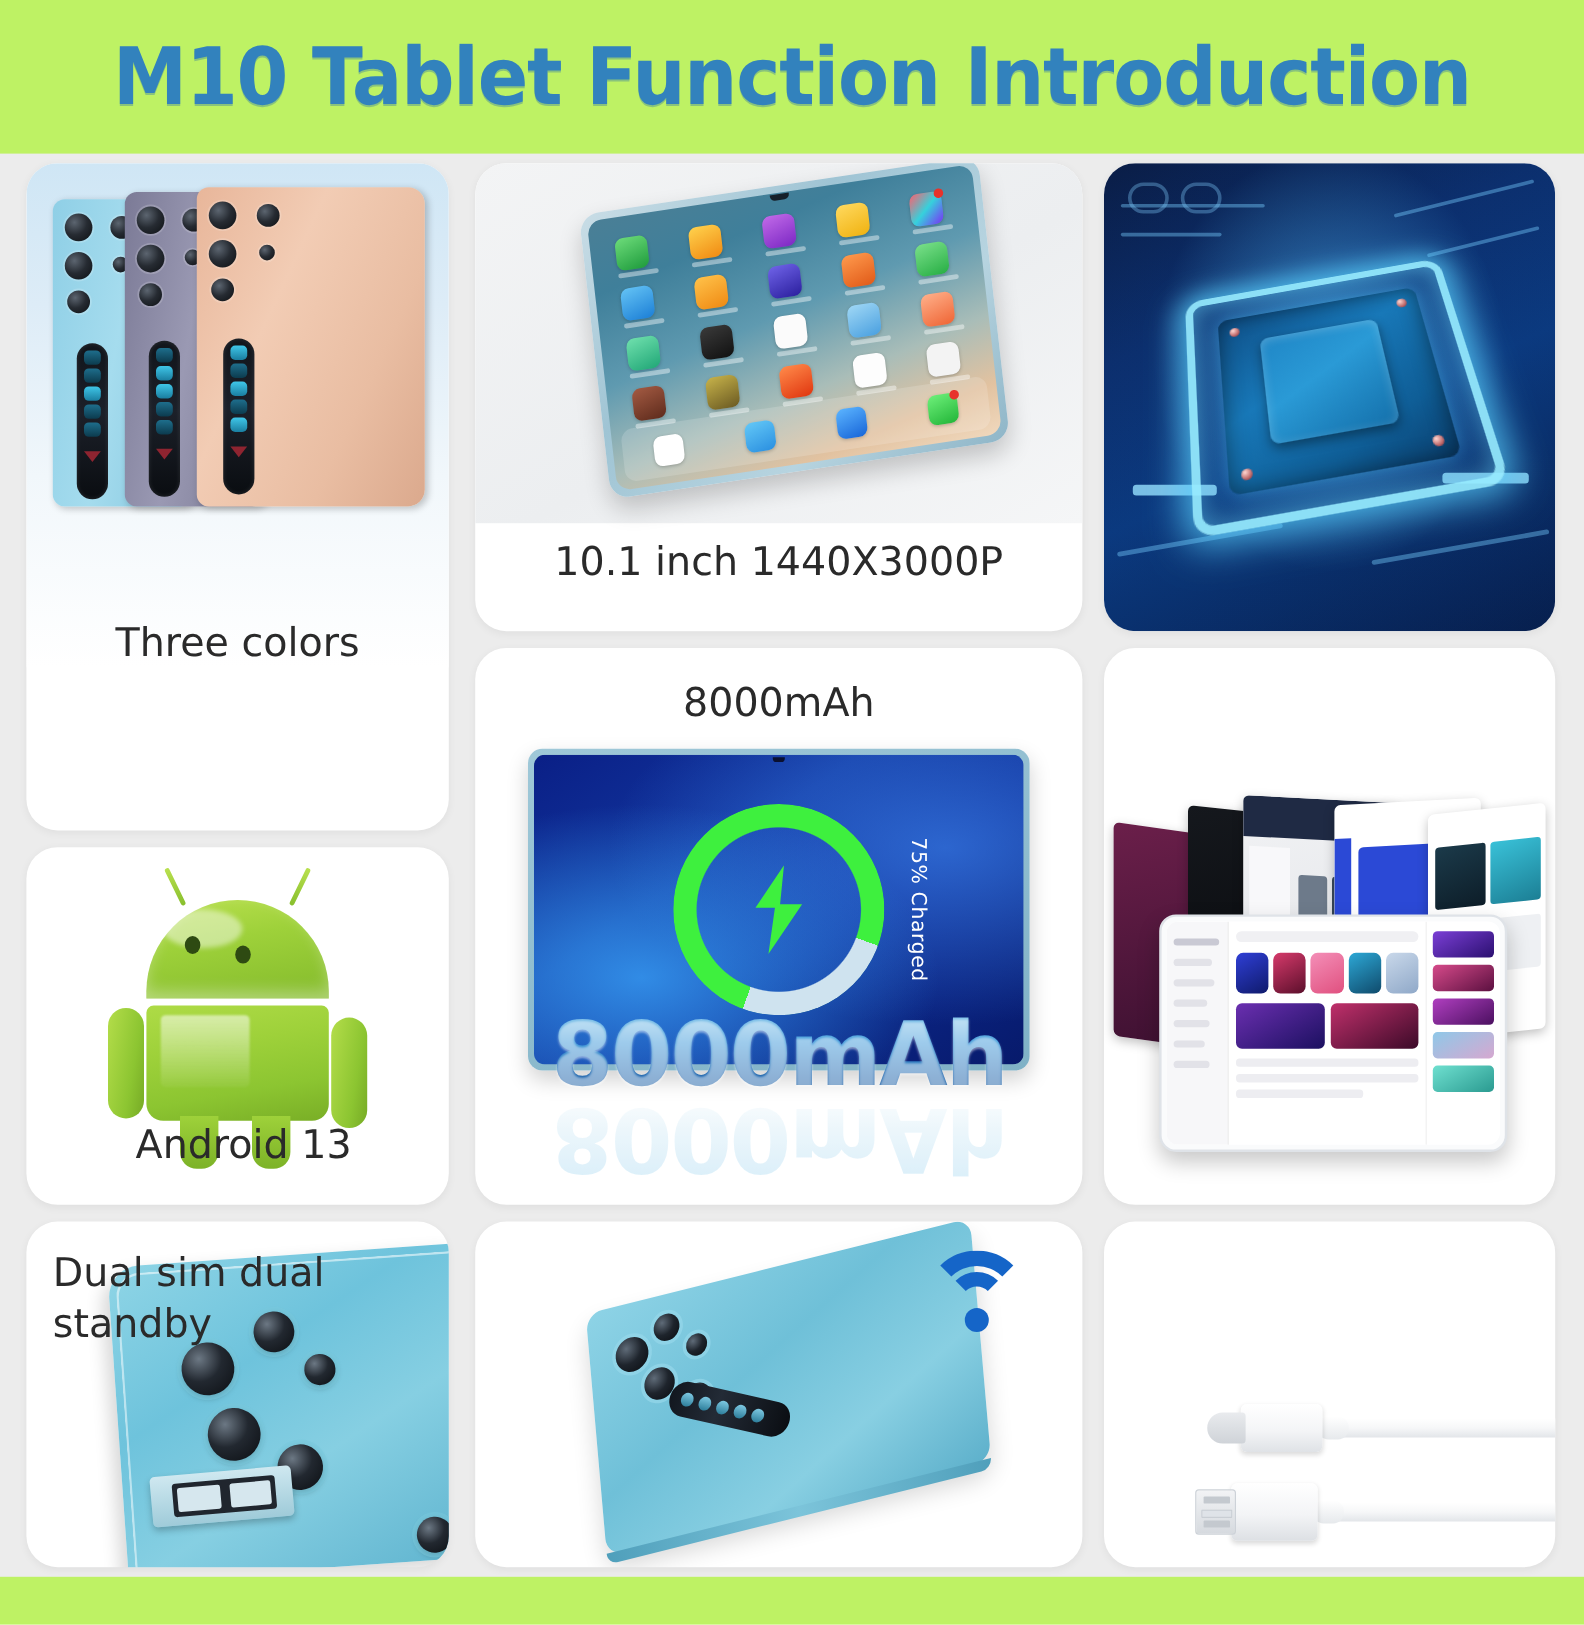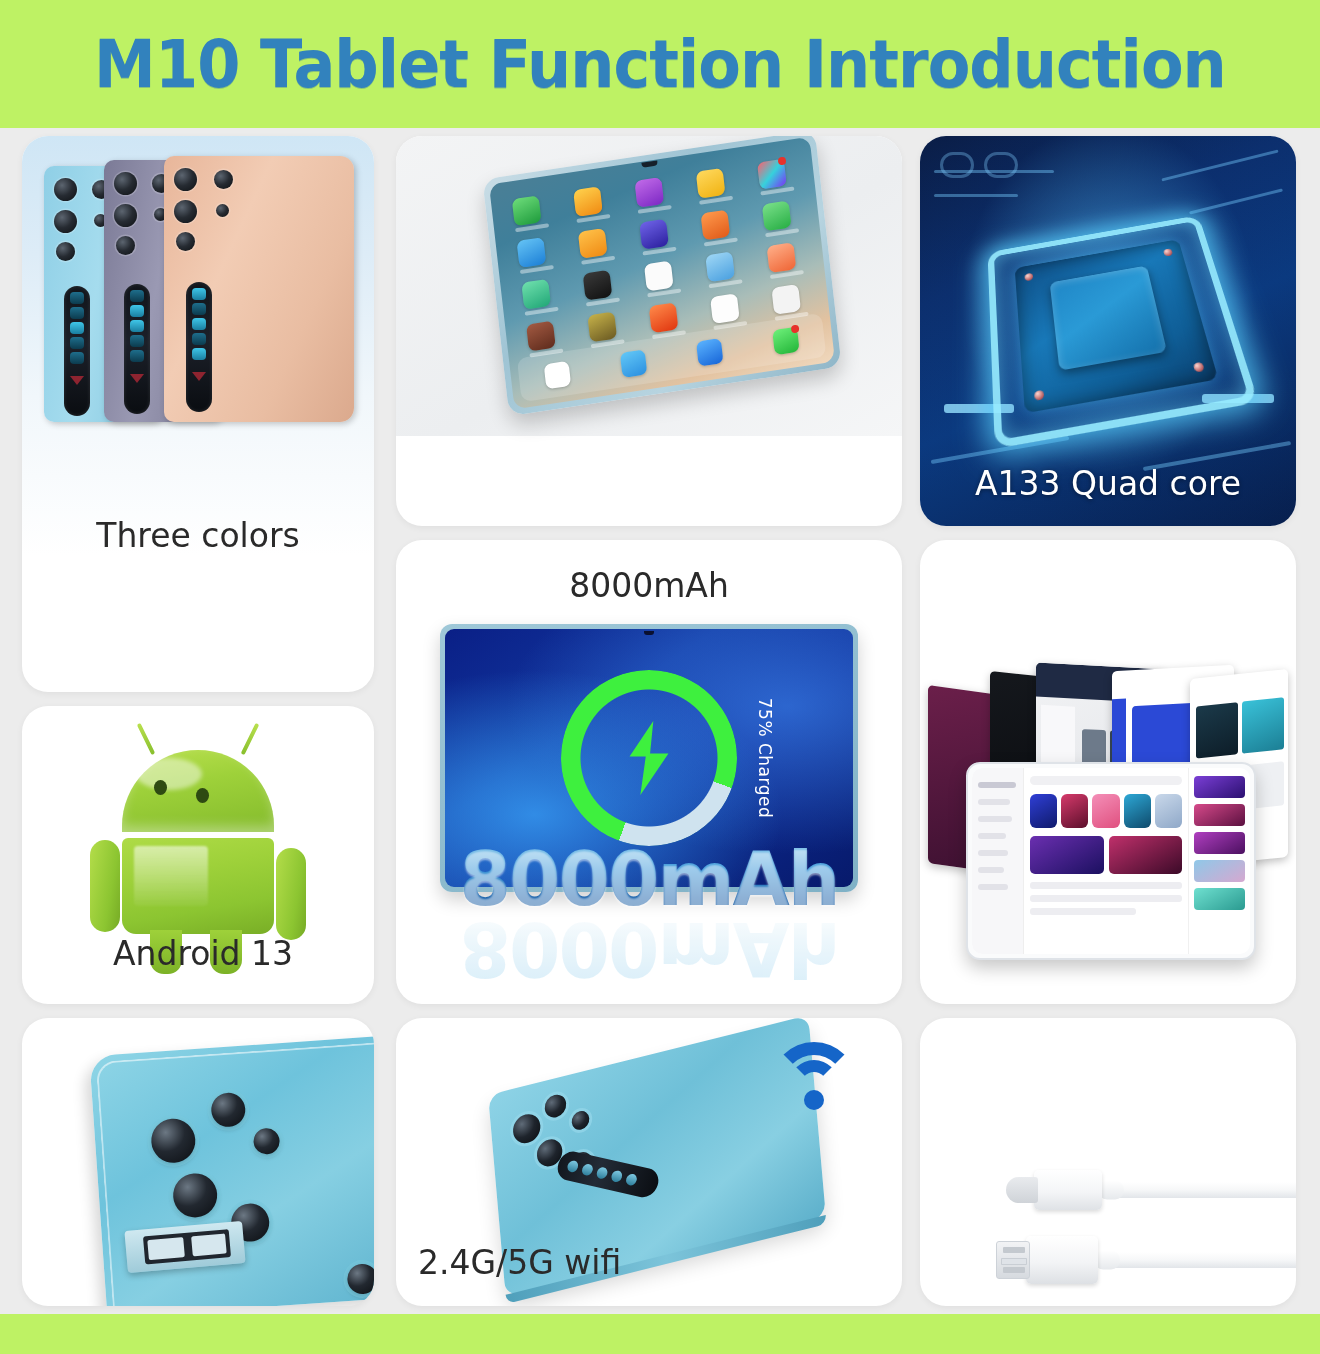--- a/index.html
+++ b/index.html
@@ -527,20 +527,21 @@
               <div class="appicon" style="background:#fff"></div>
               <div class="appicon" style="background:linear-gradient(160deg,#63c8f7,#2a8fe0)"></div>
               <div class="appicon" style="background:linear-gradient(160deg,#5bb4ff,#1765d8)"></div>
               <div class="appicon" style="background:linear-gradient(160deg,#6ef07a,#22b538)">
                   <span class="badge"></span>
                 </div>
             </div>
           </div>
         </div>
       </div>
+      <div class="caption" style="top:312px">10.1 inch 1440X3000P</div>
     </div>
 
     <div class="card" id="card-cpu">
       <div class="cpubg">
         <div class="trace" style="left:14px;top:34px;width:120px;height:3px"></div>
         <div class="trace" style="left:14px;top:58px;width:84px;height:3px"></div>
         <div class="trace" style="left:240px;top:28px;width:120px;height:3px;transform:rotate(-14deg)"></div>
         <div class="trace" style="left:268px;top:64px;width:96px;height:3px;transform:rotate(-14deg)"></div>
         <div class="trace" style="left:10px;top:312px;width:140px;height:4px;transform:rotate(-10deg)"></div>
         <div class="trace" style="left:222px;top:318px;width:150px;height:4px;transform:rotate(-10deg)"></div>
@@ -553,21 +554,20 @@
             <div class="chip-body">
               <div class="chip-die"></div>
               <div class="screw" style="left:10px;top:10px"></div>
               <div class="screw" style="right:10px;top:10px"></div>
               <div class="screw" style="left:10px;bottom:10px"></div>
               <div class="screw" style="right:10px;bottom:10px"></div>
             </div>
           </div>
         </div>
       </div>
-      <div class="caption light">A133 Quad core</div>
     </div>
 
     <div class="card" id="card-android">
       <div class="droid">
         <div class="d-ant" style="left:52px;top:0;transform:rotate(-26deg)"></div>
         <div class="d-ant" style="right:52px;top:0;transform:rotate(26deg)"></div>
         <div class="d-head"></div>
         <div class="d-shine"></div>
         <div class="d-eye" style="left:62px;top:58px"></div>
         <div class="d-eye" style="left:104px;top:66px"></div>
@@ -663,20 +663,24 @@
         <div class="slens" style="left:56px;top:68px;width:44px;height:44px"></div>
         <div class="slens" style="left:118px;top:46px;width:34px;height:34px"></div>
         <div class="slens" style="left:158px;top:84px;width:26px;height:26px"></div>
         <div class="slens" style="left:74px;top:124px;width:44px;height:44px"></div>
         <div class="slens" style="left:130px;top:158px;width:38px;height:38px"></div>
         <div class="slens" style="right:18px;bottom:6px;width:30px;height:30px"></div>
       </div>
       <div class="simtray">
         <div class="slot"></div>
       </div>
+      <div class="simcap">
+        <div>Dual sim dual</div>
+        <div>standby</div>
+      </div>
     </div>
 
     <div class="card" id="card-wifi">
       <div class="tabletD">
         <div class="edge"></div>
         <div class="dlens" style="left:22px;top:28px;width:28px;height:28px"></div>
         <div class="dlens" style="left:56px;top:16px;width:22px;height:22px"></div>
         <div class="dlens" style="left:82px;top:38px;width:18px;height:18px"></div>
         <div class="dlens" style="left:44px;top:58px;width:26px;height:26px"></div>
         <div class="dlens" style="left:76px;top:78px;width:24px;height:24px"></div>
@@ -686,21 +690,20 @@
           <div class="dsdot" style="left:42px"></div>
           <div class="dsdot" style="left:58px"></div>
           <div class="dsdot" style="left:74px"></div>
         </div>
       </div>
       <div class="wifiicon">
         <div class="warc" style="width:86px;height:86px;top:0"></div>
         <div class="warc" style="width:50px;height:50px;top:18px;border-width:12px"></div>
         <div class="wdot"></div>
       </div>
-      <div class="wcap">2.4G/5G wifi</div>
     </div>
 
     <div class="card" id="card-port">
       <div class="cableC">
         <div class="wire" style="left:96px;width:206px"></div>
         <div class="collar" style="left:92px"></div>
         <div class="plugC"></div>
         <div class="tipC"></div>
       </div>
       <div class="cableA">

